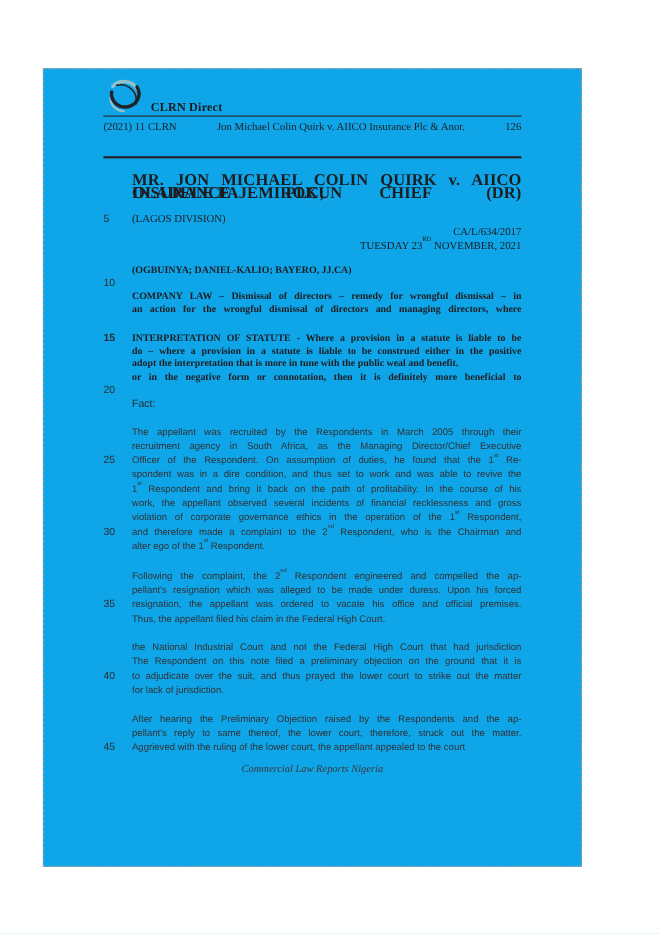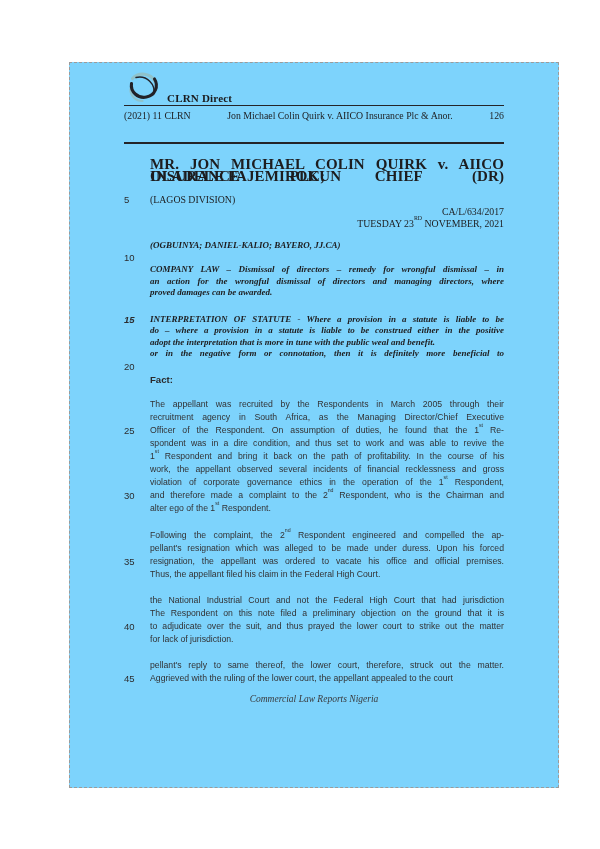--- a/index.html
+++ b/index.html
@@ -2,23 +2,23 @@
 <html><head>
 <meta charset="utf-8">
 <style>
   html,body{margin:0;padding:0;}
   body{
     width:600px;height:849px;background:#ffffff;position:relative;
     font-family:"Liberation Serif", serif;color:#1d1d1f;
     -webkit-text-size-adjust:none;
   }
   .sheet{
-    position:absolute;left:69px;top:62px;width:490px;height:726px;
+    position:absolute;left:39px;top:62px;width:490px;height:726px;
     box-sizing:border-box;border:1px dashed #9b9b9b;
-    padding:5px 54px 0 54px;background:#7dd3fc;
+    padding:5px 54px 0 54px;background:#0ea5e9;
   }
   
   .brandrow{display:flex;align-items:flex-end;height:37px;padding-left:1px;}
   .brandrow svg{display:block;}
   .brand{font-weight:bold;font-size:11px;letter-spacing:.2px;margin-left:5px;
          padding-bottom:1px;color:#1a1a1c;}
   .rule{height:1.4px;background:#242428;width:100%;}
   .runhead{display:flex;justify-content:space-between;align-items:flex-start;
            padding-top:4px;height:15px;font-size:9.8px;color:#1d1d1f;}
   .runhead .case{flex:1;text-align:center;}
@@ -28,24 +28,24 @@
   .r{display:flex;}
   .ln{flex:none;width:26px;font-family:"Liberation Sans",sans-serif;
       font-size:9.5px;color:#2c2c2e;}
   .tx{flex:1;min-width:0;display:block;}
   .j .tx{text-align:justify;text-align-last:justify;}
   .sfr .tx{text-align:right;}
   sup{font-size:60%;position:relative;top:-0.45em;line-height:0;}
   
   .tb{height:12px;line-height:12px;font-weight:bold;font-size:15px;letter-spacing:.1px;}
   .sf,.sfr{height:12px;line-height:12px;font-size:9.8px;}
-  .bi{height:11.5px;line-height:11.5px;font-weight:bold;font-style:italic;font-size:9px;}
+  .bi{height:11.5px;line-height:11.5px;font-weight:bold;font-size:9px;}
   .num{height:13px;line-height:13px;justify-content:center;}
   .fact{height:13px;line-height:13px;font-family:"Liberation Sans",sans-serif;
-        font-weight:bold;font-size:9.6px;color:#2a2a2c;}
+        font-weight:normal;font-size:9.6px;color:#2a2a2c;}
   .bd{height:13px;line-height:13px;font-family:"Liberation Sans",sans-serif;
       font-size:8.7px;color:#323234;} .g10{height:10px;} .g12{height:12px;}
   .g13{height:13px;} .g14{height:14px;} .g15{height:15px;}
   footer{margin-top:9px;text-align:center;font-style:italic;font-size:9.5px;color:#39393b;}
 </style>
 </head>
 <body>
 
 <div class="sheet">
 
@@ -107,24 +107,20 @@
         <span class="tx"></span>
       </div>
       <div class="r bi j">
         <span class="ln"></span>
         <span class="tx">COMPANY LAW – Dismissal of directors – remedy for wrongful dismissal – in</span>
       </div>
       <div class="r bi j">
         <span class="ln"></span>
         <span class="tx">an action for the wrongful dismissal of directors and managing directors, where</span>
       </div>
-      <div class="r bi">
-        <span class="ln"></span>
-        <span class="tx">proved damages can be awarded.</span>
-      </div>
       <div class="r g15">
         <span class="ln"></span>
         <span class="tx"></span>
       </div>
       <div class="r bi j">
         <span class="ln">15</span>
         <span class="tx">INTERPRETATION OF STATUTE - Where a provision in a statute is liable to be</span>
       </div>
       <div class="r bi j">
         <span class="ln"></span>
@@ -222,20 +218,24 @@
         <span class="ln">40</span>
         <span class="tx">to adjudicate over the suit, and thus prayed the lower court to strike out the matter</span>
       </div>
       <div class="r bd">
         <span class="ln"></span>
         <span class="tx">for lack of jurisdiction.</span>
       </div>
       <div class="r g13">
         <span class="ln"></span>
         <span class="tx"></span>
+      </div>
+      <div class="r bd j">
+        <span class="ln"></span>
+        <span class="tx">After hearing the Preliminary Objection raised by the Respondents and the ap-</span>
       </div>
       <div class="r bd j">
         <span class="ln"></span>
         <span class="tx">pellant's reply to same thereof, the lower court, therefore, struck out the matter.</span>
       </div>
       <div class="r bd">
         <span class="ln">45</span>
         <span class="tx">Aggrieved with the ruling of the lower court, the appellant appealed to the court</span>
       </div>
     </main>

